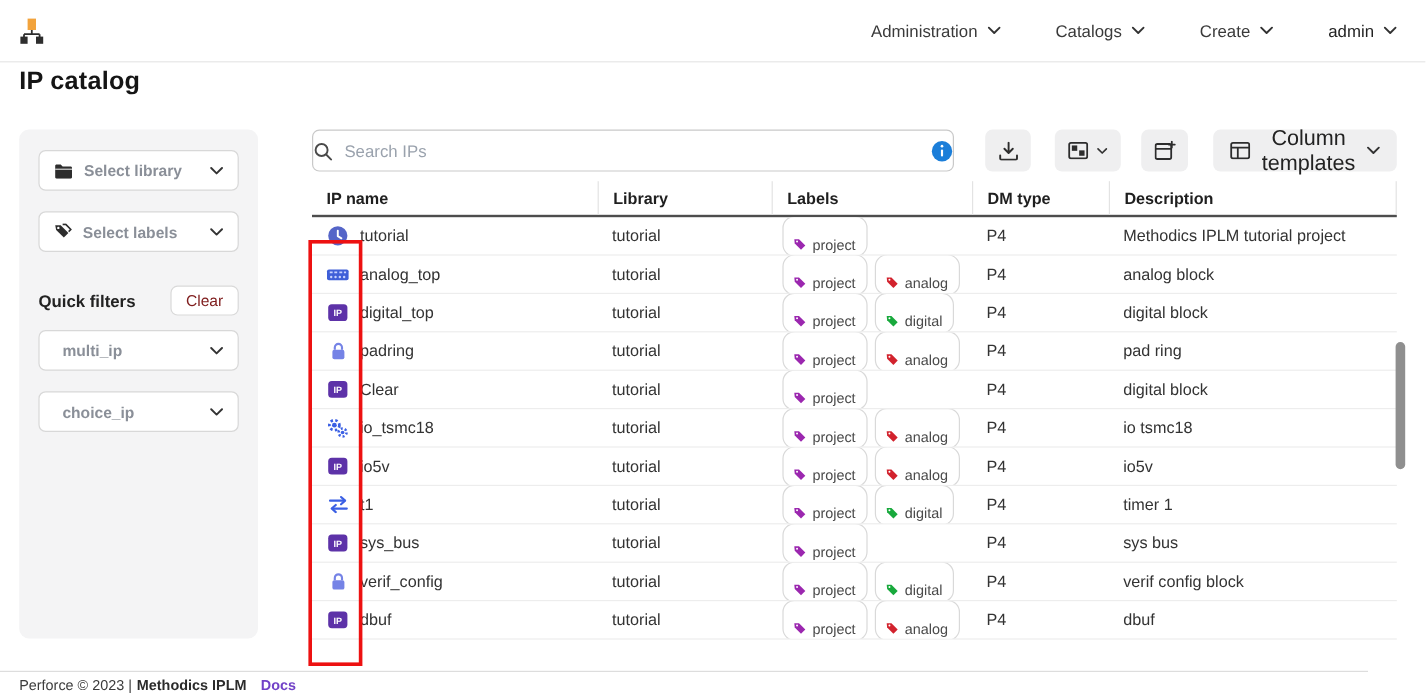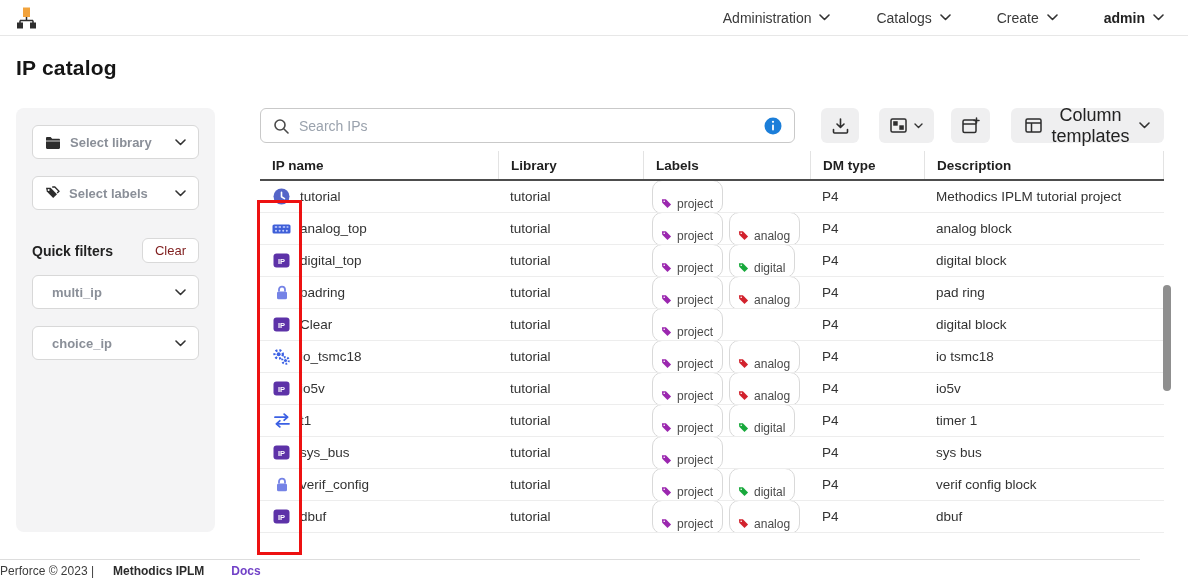--- a/index.html
+++ b/index.html
@@ -1,43 +1,43 @@
 <!DOCTYPE html>
 <html style="--annotation-red: #ed1111; --docs-purple: #7141c7;"><head>
 <meta charset="utf-8">
 <style>
   * { margin:0; padding:0; box-sizing:border-box; }
   html,body { width:1188px; height:581px; font-family:"Liberation Sans", sans-serif; background:#fff; position:relative; overflow:hidden; color:#333; }
 
   
-  .topbar { position:absolute; left:0; top:0; width:1188px; height:36px; background:#fff; border-bottom:1px solid #e7e7e7; display:flex; align-items:center; }
+  .topbar { position:absolute; left:0; top:0; width:1188px; height:52px; background:#fff; border-bottom:1px solid #e7e7e7; display:flex; align-items:center; }
   .logo { margin-left:14px; display:flex; align-items:center; }
   .nav { margin-left:auto; display:flex; align-items:center; gap:46px; padding-right:24px; }
   .nav-item { display:flex; align-items:center; gap:8px; font-size:14px; color:#3a3a3a; cursor:pointer; }
-  .nav-item.bold { font-weight:bold; color:#222;text-align:right; }
+  .nav-item.bold { font-weight:normal; color:#222;text-align:right; }
 
   
   .page-title { position:absolute; left:16px; top:56px; font-size:21px; font-weight:800; color:#151515; letter-spacing:0.2px; }
 
   
   .sidebar { position:absolute; left:16px; top:108px; width:199px; height:424px; background:#f4f4f5; border-radius:8px; padding:17px 16px; }
   .dd { height:34px; background:#fff; border:1px solid #d8d8d8; border-radius:6px; display:flex; align-items:center; padding:0 12px; cursor:pointer;font-weight:bold; }
   .dd .dd-text { font-size:13px; color:#8a8f98; margin-left:9px; flex:1; }
   .dd .dd-text.noicon { margin-left:7px; }
   .dd + .dd { margin-top:17px; }
   .qf-row { margin-top:28px; display:flex; align-items:center; justify-content:space-between; }
   .qf-title { font-size:14px; font-weight:bold; color:#222; }
   .clear-btn { background:#fff; border:1px solid #d9d9d9; border-radius:6px; color:#7f1d1d; font-size:13px; padding:4px 12px; cursor:pointer; font-family:inherit; }
   .filter-dd { margin-top:12px; }
   .filter-dd + .filter-dd { margin-top:17px; }
 
   
   .main { position:absolute; left:260px; top:108px; width:904px; }
   .toolrow { display:flex; align-items:center; height:35px; }
-  .searchbox { width:535px; height:35px; border:1px solid #c9c9c9; border-radius:6px; background:#fff; display:flex; align-items:center; padding:0 12px; }
+  .searchbox { width:535px; height:35px; border:1px solid #c9c9c9; border-radius:6px; background:#fff; display:flex; align-items:center; padding:0 0; }
   .searchbox input { border:none; outline:none; flex:1; font-size:14px; margin-left:10px; font-family:inherit; color:#333; background:transparent; }
   .searchbox input::placeholder { color:#9aa2ad; }
   .tbtn { height:35px; background:#efeff0; border:none; border-radius:6px; display:flex; align-items:center; justify-content:center; cursor:pointer; font-family:inherit; }
   .btn-download { width:38px; margin-left:26px; }
   .btn-image { width:55px; margin-left:20px; gap:7px; }
   .btn-addcol { width:39px; margin-left:17px; }
   .btn-coltpl { margin-left:21px; padding:0 14px; gap:8px; flex:1; }
   .btn-coltpl .lbl { font-size:18px; color:#222; }
 
   
@@ -51,21 +51,21 @@
   .c-name { gap:9px; }
   .row-icon { display:flex; align-items:center; width:19px; justify-content:center; }
   .c-labels { gap:6px; padding-left:9px; }
   .chip { display:inline-flex; align-items:center; gap:5px; border:1px solid #d9d9d9; border-radius:10px; padding:16px 9px 2px 8px; font-size:12px; color:#4a4a4a; background:#fff; }
 
   
   .annotation-rect { position:absolute; left:257px; top:200px; width:45px; height:355px; border:3px solid var(--annotation-red,#ed1111); pointer-events:none; z-index:5; }
   .scroll-thumb { position:absolute; left:1163px; top:285px; width:8px; height:106px; background:#8f8f8f; border-radius:4px; cursor:grab; z-index:4; }
 
   
-  .footer { position:absolute; left:0; bottom:0; width:1140px; height:22px; border-top:1px solid #ddd; background:#fff; display:flex; align-items:center; font-size:12px; color:#3c3c3c; gap:19px; }
+  .footer { position:absolute; left:0; bottom:0; width:1140px; height:22px; border-top:1px solid #ddd; background:#fff; display:flex; align-items:center; padding-left:16px; font-size:12px; color:#3c3c3c; gap:4px; }
   .footer .brand { font-weight:bold; color:#2b2b2b; }
   .footer .docs { font-weight:bold; color:var(--docs-purple,#7141c7); margin-left:8px; cursor:pointer; }
 
   svg { display:block; }
 </style>
 </head>
 <body>
 
 <div class="topbar">
   <span class="logo">

